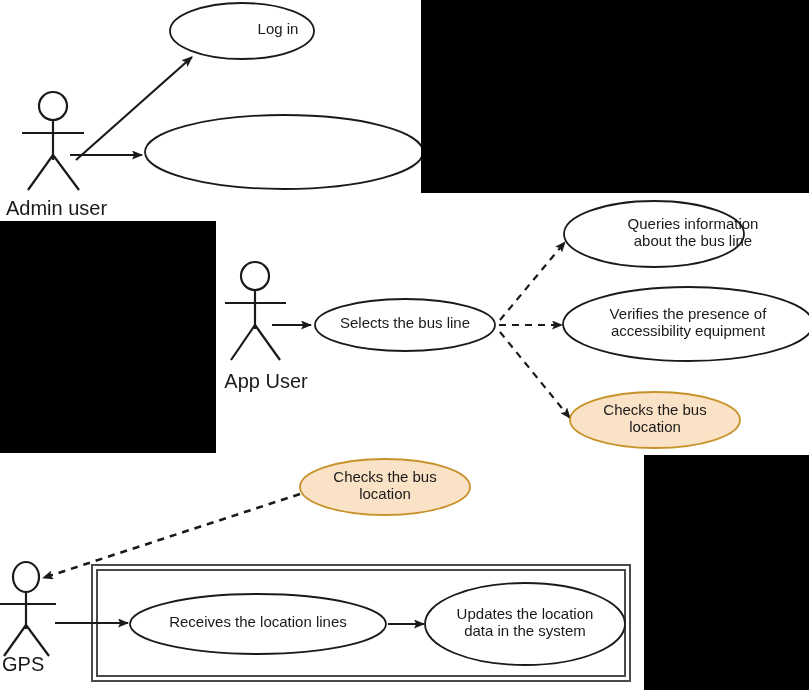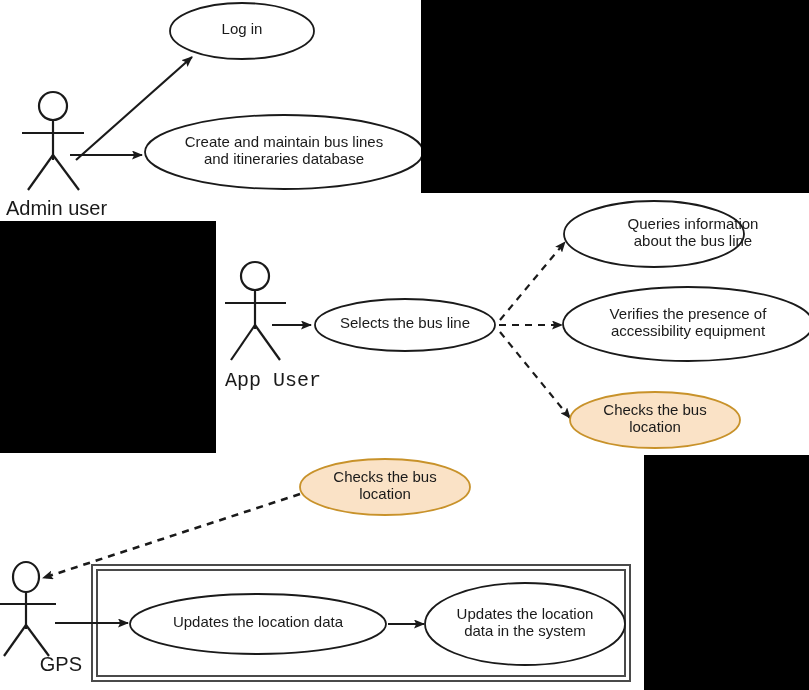--- a/index.html
+++ b/index.html
@@ -104,37 +104,35 @@
 
     <g stroke="#1a1a1a" stroke-width="2.2" fill="none">
       <ellipse cx="26" cy="577" rx="13" ry="15" fill="#ffffff"></ellipse>
       <line x1="26" y1="592" x2="26" y2="629"></line>
       <line x1="0" y1="604" x2="56" y2="604"></line>
       <line x1="26" y1="625" x2="4" y2="656"></line>
       <line x1="26" y1="625" x2="49" y2="656"></line>
     </g>
   </svg>
 
-  <div class="uc-label" style="left:170px; top:21px; width:144px;">Log in</div>
-  <div class="uc-label" style="left:145px; top:134px; width:278px;">Create and maintain bus lines
-and itineraries database</div>
+  <div class="uc-label" style="left:170px; top:21px; width:144px;padding-left:36px;">Log in</div>
   <div class="uc-label" style="left:315px; top:315px; width:180px;">Selects the bus line</div>
   <div class="uc-label" style="left:564px; top:216px; width:180px;padding-left:39px;">Queries information
 about the bus line</div>
   <div class="uc-label" style="left:563px; top:306px; width:250px;">Verifies the presence of
 accessibility equipment</div>
   <div class="uc-label" style="left:570px; top:402px; width:170px;">Checks the bus
 location</div>
   <div class="uc-label" style="left:300px; top:469px; width:170px;">Checks the bus
 location</div>
-  <div class="uc-label" style="left:130px; top:614px; width:256px;">Updates the location data</div>
+  <div class="uc-label" style="left:130px; top:614px; width:256px;">Receives the location lines</div>
   <div class="uc-label" style="left:425px; top:606px; width:200px;">Updates the location
 data in the system</div>
 
   <div class="actor-label" style="left:6px; top:197px; width:110px; text-align:left;">Admin user</div>
-  <div class="actor-label" style="left:211px; top:370px; width:110px; text-align:right;font-family:Liberation Mono, monospace;">App User</div>
-  <div class="actor-label" style="left:2px; top:653px; width:80px; text-align:right;">GPS</div>
+  <div class="actor-label" style="left:211px; top:370px; width:110px; text-align:center;">App User</div>
+  <div class="actor-label" style="left:2px; top:653px; width:80px; text-align:left;">GPS</div>
 
   <div class="mask" style="left:421px; top:0px; width:388px; height:193px;"></div>
   <div class="mask" style="left:0px; top:221px; width:216px; height:232px;"></div>
   <div class="mask" style="left:644px; top:455px; width:165px; height:235px;"></div>
 
 </div>
 
 </body></html>

